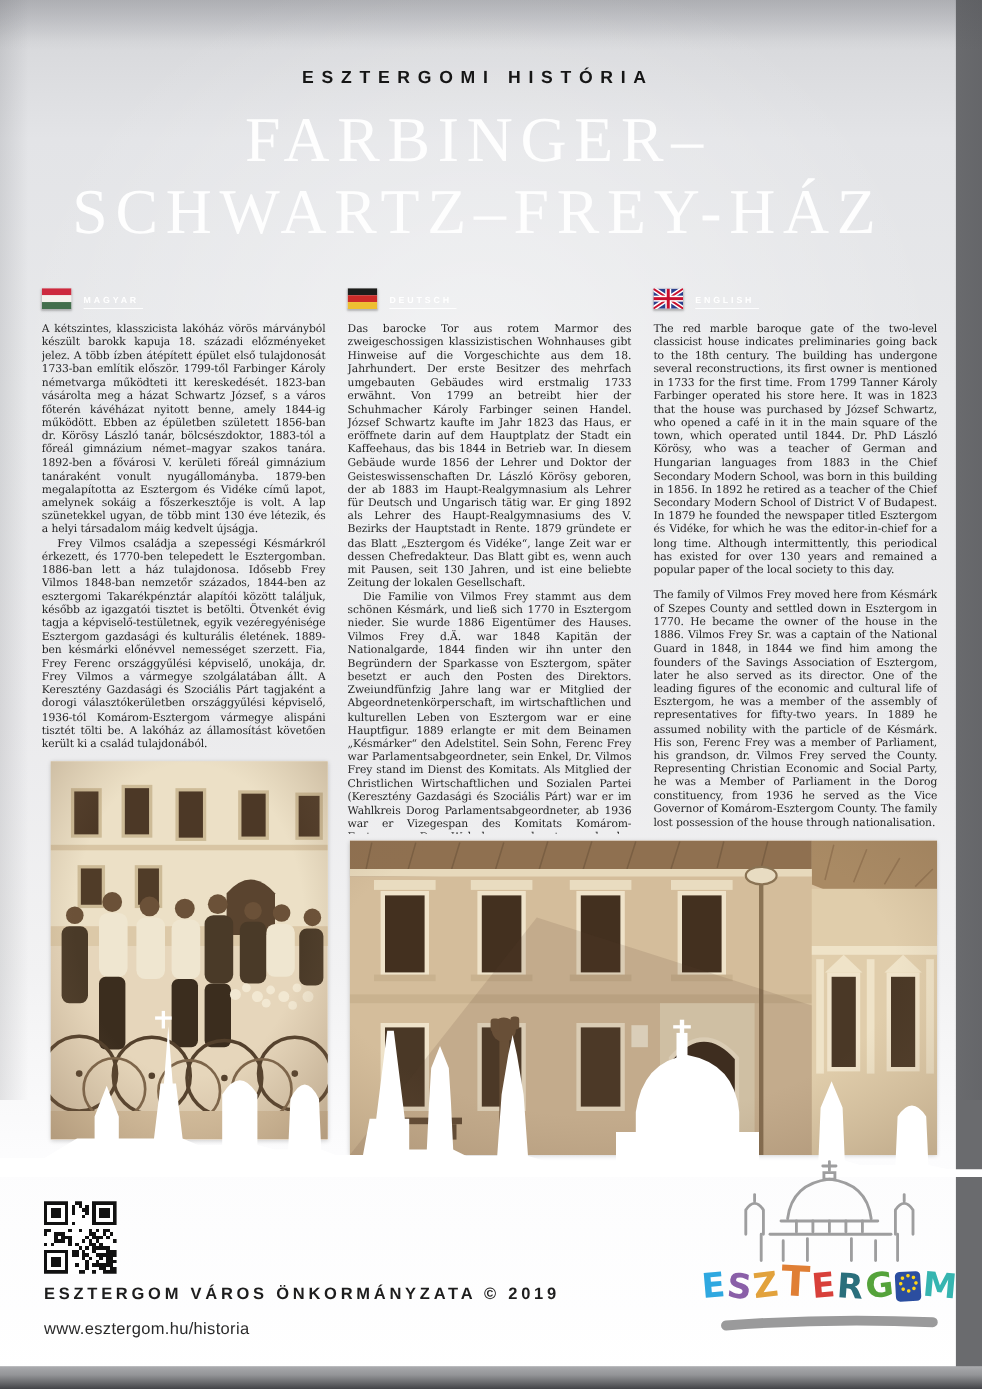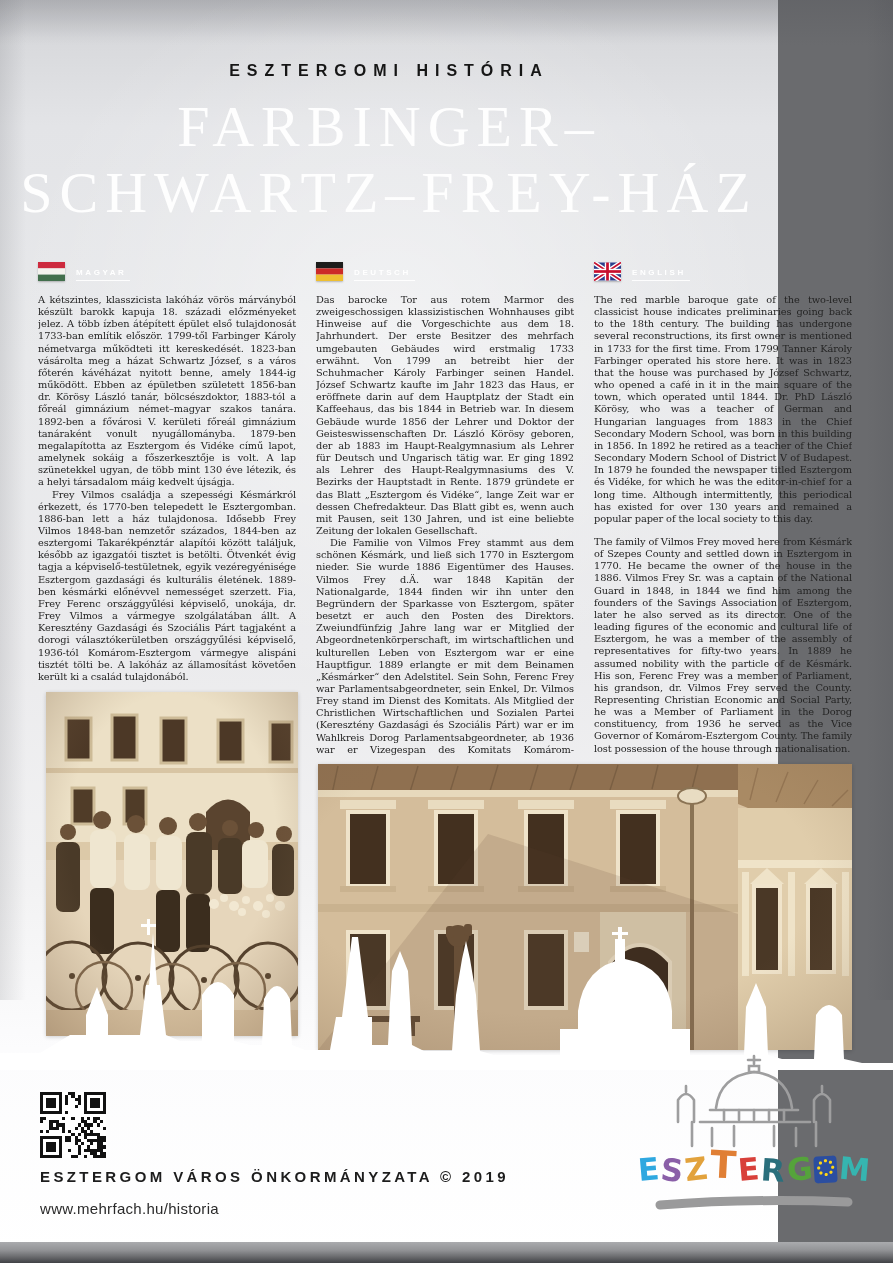--- a/index.html
+++ b/index.html
@@ -1,16 +1,16 @@
 <!DOCTYPE html>
 <html lang="hu"><head>
 <meta charset="utf-8">
 <style>
   html,body{margin:0;padding:0;width:893px;height:1263px;overflow:hidden;background:#6a6b6e;}
-  #poster{position:relative;width:778px;height:1263px;
+  #poster{position:relative;width:869px;height:1263px;
     background:
       radial-gradient(75% 45% at 50% 26%, rgba(255,255,255,.45), rgba(255,255,255,0) 65%),
       linear-gradient(180deg,#c2c3c7 0%,#d8d9dc 3%,#e3e4e7 10%,#e8e9eb 28%,#ebebed 52%,#f2f2f3 70%,#fcfcfd 83%,#ffffff 100%);
     font-family:"Liberation Sans",sans-serif;}
   
   .series{position:absolute;top:62px;left:0;right:0;text-align:center;
     font:700 16px "Liberation Sans",sans-serif;letter-spacing:7px;color:#161616;}
   .title{position:absolute;top:94px;left:0;right:0;text-align:center;
     font-family:"Liberation Serif","DejaVu Serif",serif;font-weight:400;
     font-size:58px;line-height:66px;letter-spacing:7px;color:#fefefe;white-space:nowrap;}
@@ -538,21 +538,21 @@
           <rect x="33" y="60" width="3" height="3"></rect>
           <rect x="42" y="60" width="3" height="3"></rect>
           <rect x="51" y="60" width="3" height="3"></rect>
           <rect x="54" y="60" width="3" height="3"></rect>
           <rect x="57" y="60" width="3" height="3"></rect>
           <rect x="60" y="60" width="3" height="3"></rect>
         </g>
       </svg>
     </div>
   <div class="copyright">ESZTERGOM VÁROS ÖNKORMÁNYZATA © 2019</div>
-  <div class="website">www.mehrfach.hu/historia</div>
+  <div class="website">www.esztergom.hu/historia</div>
 
   <div id="logo">
     <svg id="logo-sketch" viewBox="0 0 180 98" fill="none" stroke="#9e9e9f" stroke-width="2.6" stroke-linecap="round">
       <path d="M90,6 V14 M84,10 H96"></path>
       <path d="M85,16 h10 v6 h-10 z"></path>
       <path d="M52,58 Q56,26 90,22 Q124,26 128,58"></path>
       <path d="M46,60 H134"></path>
       <path d="M60,60 V70 M75,60 V70 M90,60 V70 M105,60 V70 M120,60 V70"></path>
       <path d="M36,72 H146"></path>
       <path d="M28,72 V96 M152,72 V96"></path>

